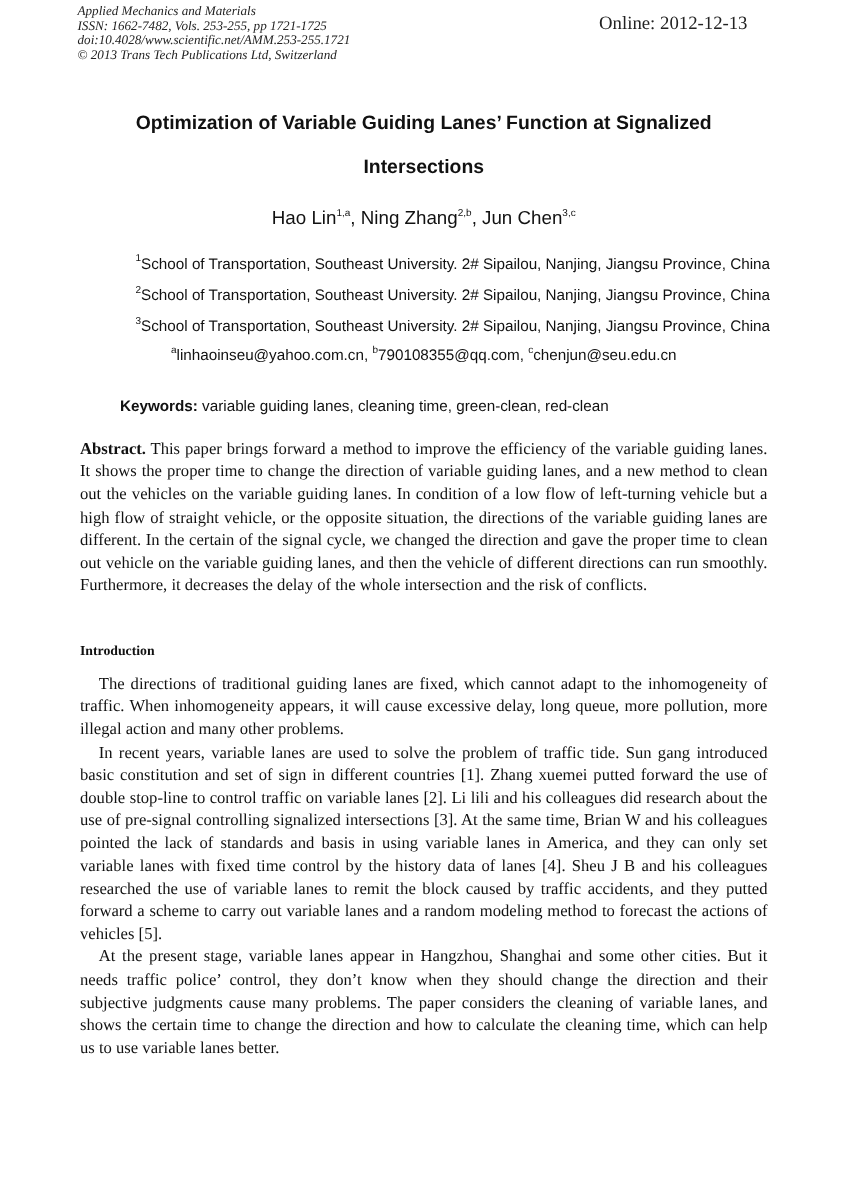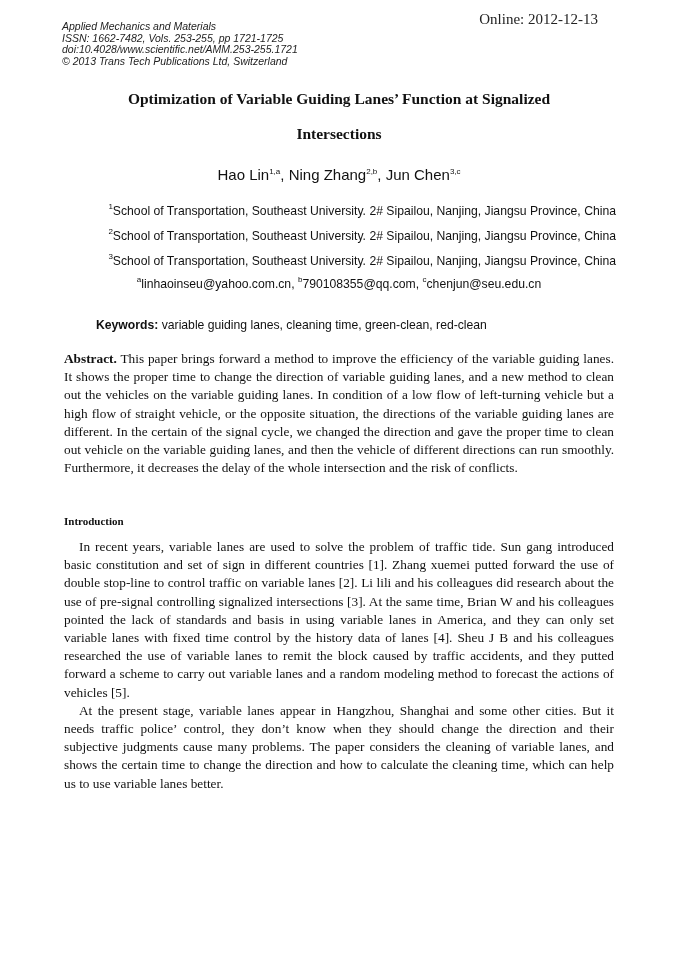--- a/index.html
+++ b/index.html
@@ -16,43 +16,43 @@
     }
     .page {
       position: absolute;
       left: 0; top: 0;
       width: 678px;
       height: 959px;
     }
     .header-left {
       position: absolute;
       left: 62px;
-      top: 21px;
-      font-family: Liberation Sans, sans-serif;
+      top: 4px;
+      font-family: Liberation Serif, serif;
       font-style: italic;
       font-size: 10.5px;
       line-height: 11.5px;
       color: #222;
     }
     .header-left div { white-space: nowrap; }
     .header-right {
       position: absolute;
       right: 80px;
       top: 14px;
       font-family: "Liberation Serif", serif;
       font-size: 15px;
       line-height: 11.5px;
       color: #222;
     }
     .title {
       position: absolute;
       left: 62px;
       width: 554px;
       text-align: center;
-      font-family: Liberation Serif, serif;
+      font-family: Liberation Sans, sans-serif;
       font-weight: bold;
       font-size: 15.5px;
       color: #111;
     }
     .title.l1 { top: 90px; }
     .title.l2 { top: 125px; }
     .authors {
       position: absolute;
       left: 62px;
       width: 554px;
@@ -156,17 +156,18 @@
 
   <div class="emails"><sup>a</sup><span>linhaoinseu@yahoo.com.cn</span><span>, </span><sup>b</sup><span>790108355@qq.com</span><span>, </span><sup>c</sup><span>chenjun@seu.edu.cn</span></div>
 
   <div class="keywords"><span class="kw-label">Keywords:</span><span> variable guiding lanes, cleaning time, green-clean, red-clean</span></div>
 
   <div class="body-text abstract"><span class="abs-label">Abstract.</span><span> This paper brings forward a method to improve the efficiency of the variable guiding lanes. It shows the proper time to change the direction of variable guiding lanes, and a new method to clean out the vehicles on the variable guiding lanes. In condition of a low flow of left-turning vehicle but a high flow of straight vehicle, or the opposite situation, the directions of the variable guiding lanes are different. In the certain of the signal cycle, we changed the direction and gave the proper time to clean out vehicle on the variable guiding lanes, and then the vehicle of different directions can run smoothly. Furthermore, it decreases the delay of the whole intersection and the risk of conflicts.</span></div>
 
   <div class="section-heading">Introduction</div>
 
   <div class="body-text intro">
+    <p>The directions of traditional guiding lanes are fixed, which cannot adapt to the inhomogeneity of traffic. When inhomogeneity appears, it will cause excessive delay, long queue, more pollution, more illegal action and many other problems.</p>
     <p>In recent years, variable lanes are used to solve the problem of traffic tide. Sun gang introduced basic constitution and set of sign in different countries [1]. Zhang xuemei putted forward the use of double stop-line to control traffic on variable lanes [2]. Li lili and his colleagues did research about the use of pre-signal controlling signalized intersections [3]. At the same time, Brian W and his colleagues pointed the lack of standards and basis in using variable lanes in America, and they can only set variable lanes with fixed time control by the history data of lanes [4]. Sheu J B and his colleagues researched the use of variable lanes to remit the block caused by traffic accidents, and they putted forward a scheme to carry out variable lanes and a random modeling method to forecast the actions of vehicles [5].</p>
     <p>At the present stage, variable lanes appear in Hangzhou, Shanghai and some other cities. But it needs traffic police’ control, they don’t know when they should change the direction and their subjective judgments cause many problems. The paper considers the cleaning of variable lanes, and shows the certain time to change the direction and how to calculate the cleaning time, which can help us to use variable lanes better.</p>
   </div>
 
 </div>
 
 </body></html>

